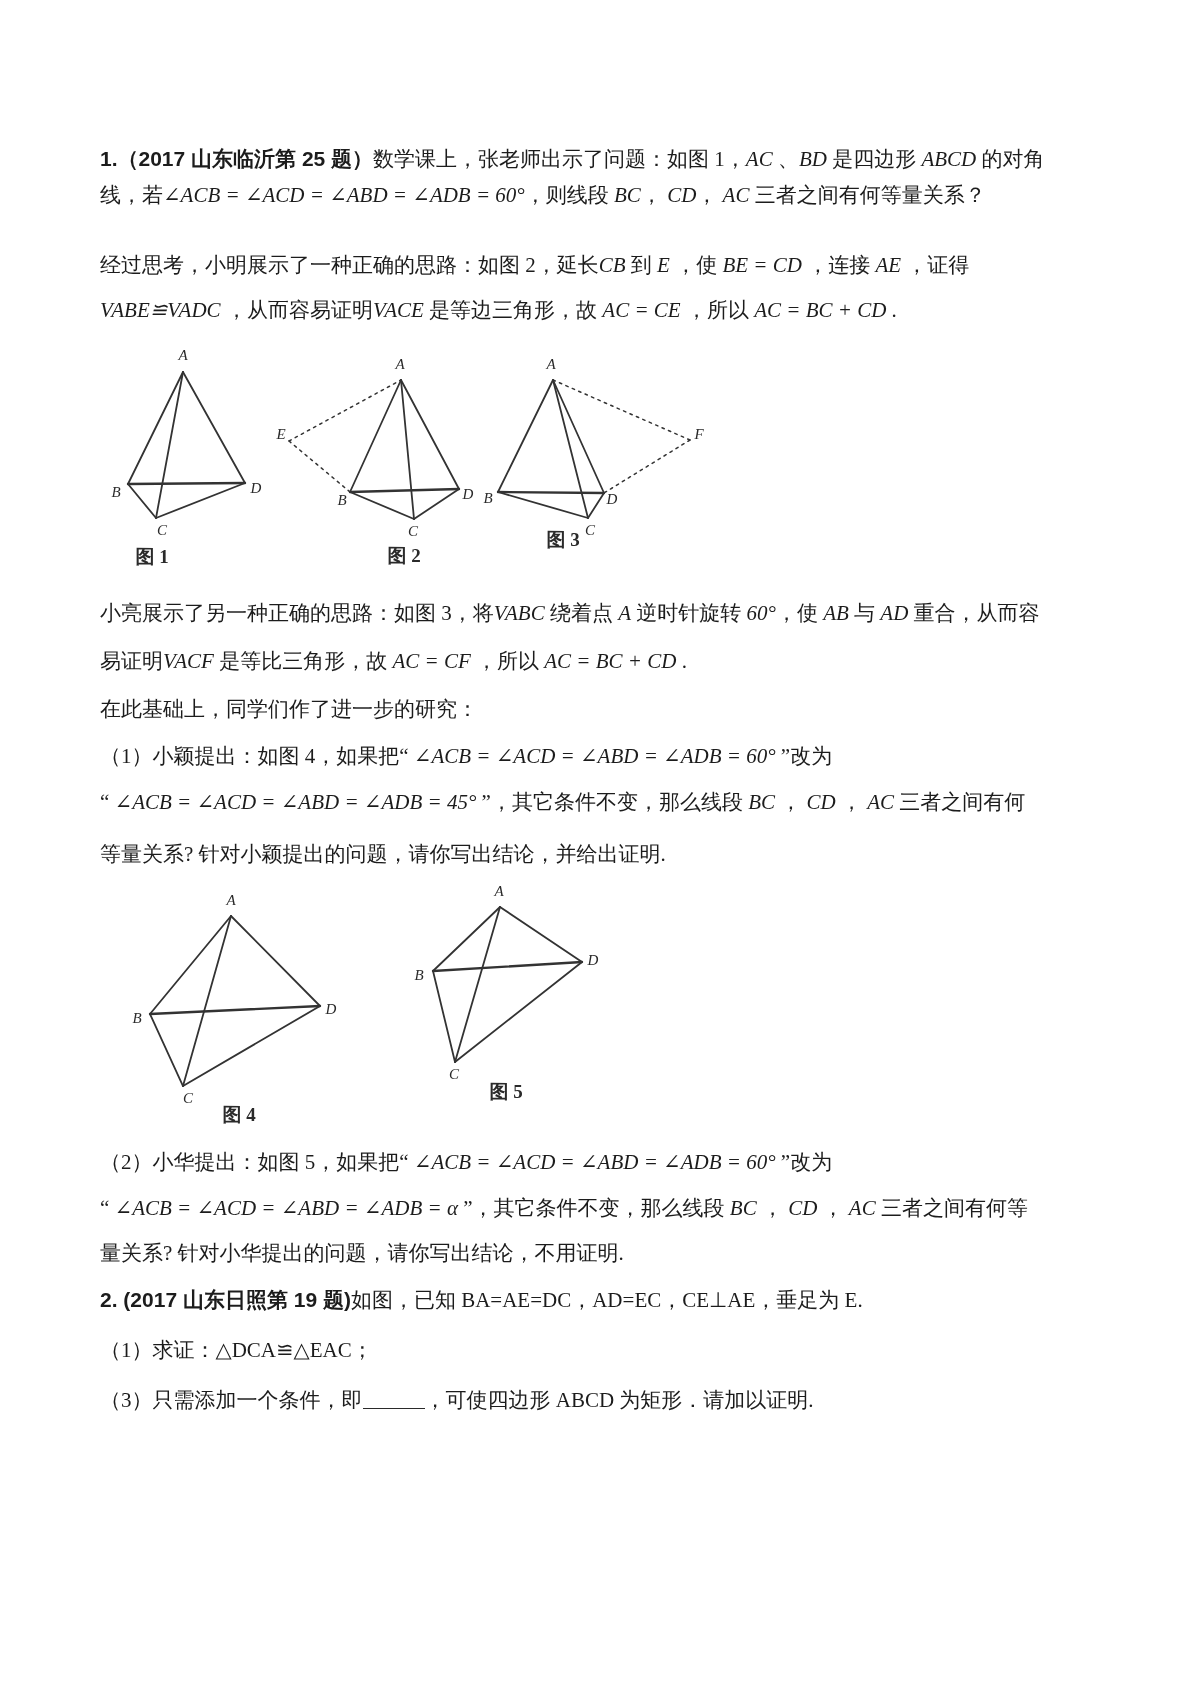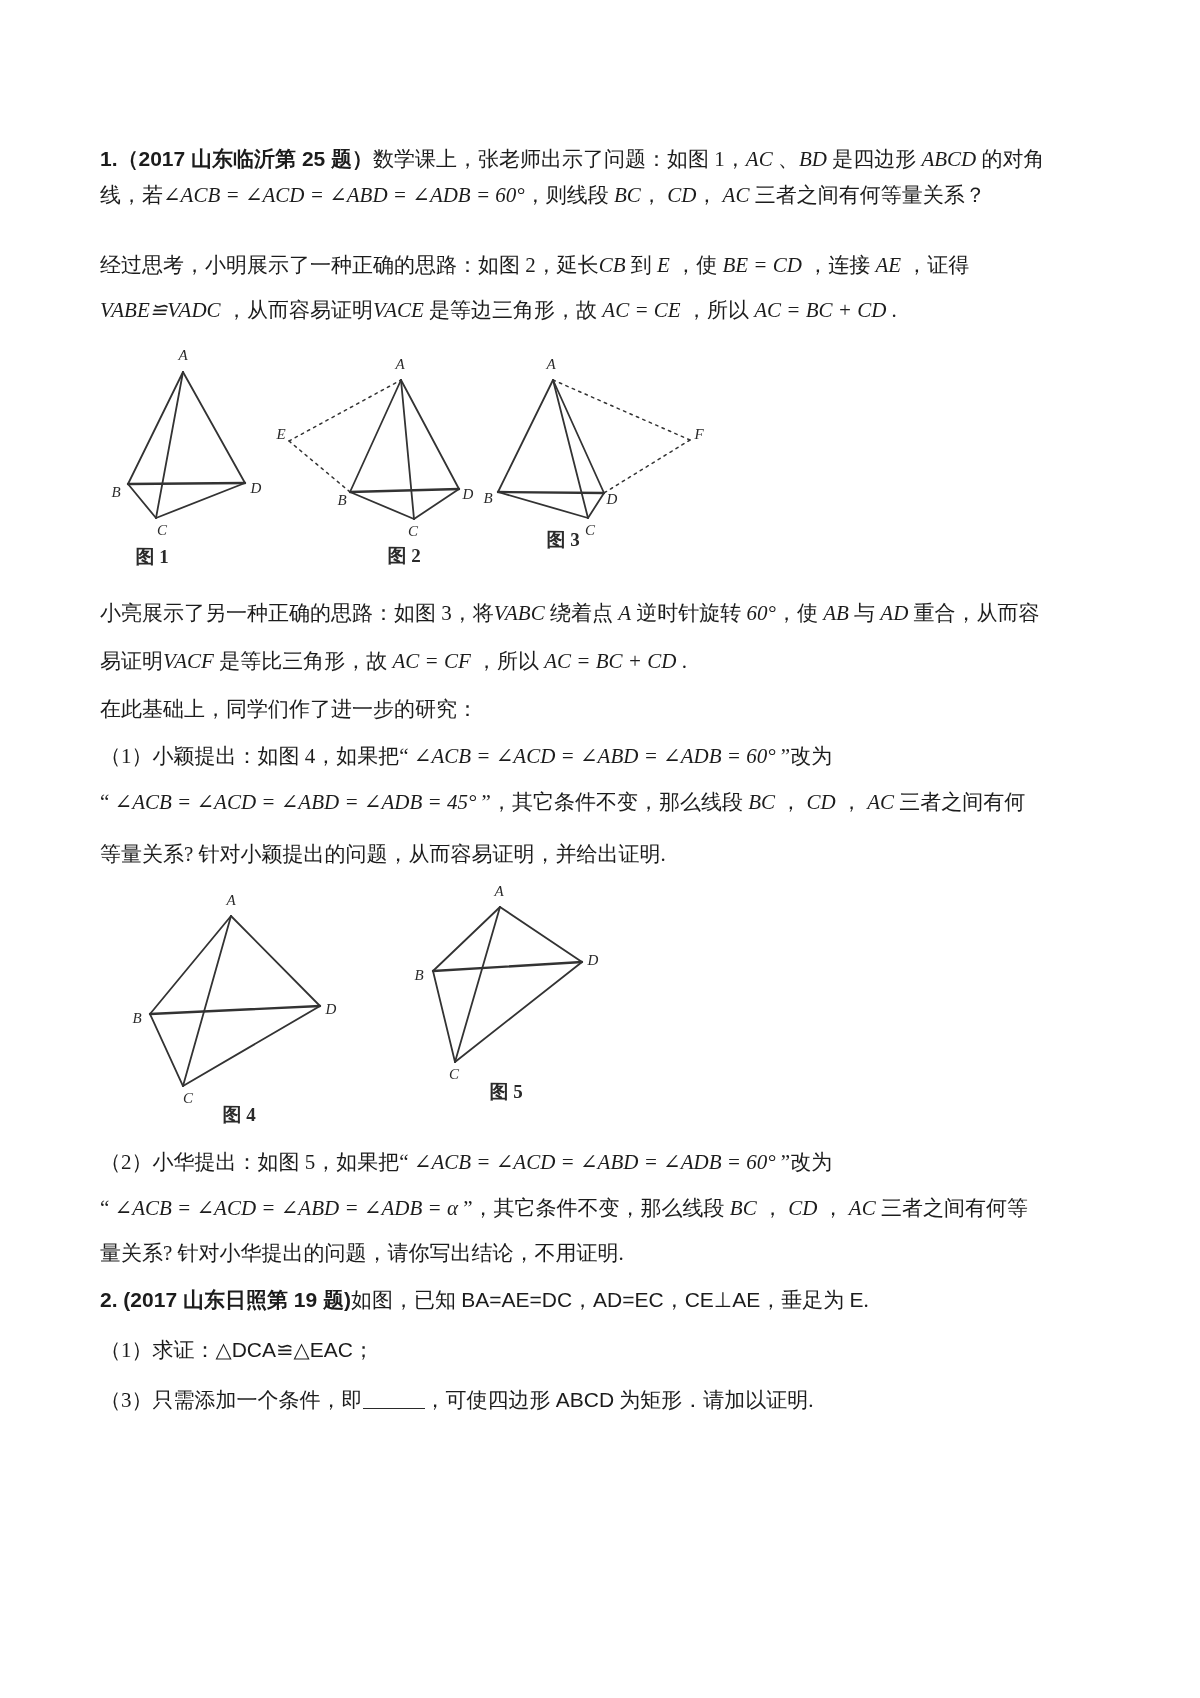--- a/index.html
+++ b/index.html
@@ -15,21 +15,21 @@
     position:absolute;
     left:100px;
     white-space:nowrap;
     font-size:21px;
     line-height:26px;
     color:#1c1c1c;
   }
   .run.cn   { font-family:"Liberation Serif","DejaVu Serif",serif; }
   .run.math { font-family:"Liberation Serif","DejaVu Serif",serif; font-style:italic; }
   .run.bold { font-family:"Liberation Sans","DejaVu Sans",sans-serif; font-weight:700; }
-  .run.rm   { font-family:Liberation Sans, sans-serif; }
+  .run.rm   { font-family:Liberation Serif, serif; }
   .run.blank{
     display:inline-block; width:62px; height:1em;
     border-bottom:1.6px solid #2a2a2a;
     vertical-align:baseline;
   }
   #figures-svg { position:absolute; left:0; top:0; width:1200px; height:1698px; }
   .edge        { stroke:#333333; stroke-width:1.8; stroke-linecap:round; }
   .edge.thick  { stroke-width:2.4; }
   .edge.dashed { stroke-width:1.5; stroke-dasharray:2.5 4.5; }
   .vertex-label {
@@ -116,21 +116,21 @@
   <div id="doc-lines">
       <div class="text-line" style="top: 146px;"><span class="run bold">1.（2017 山东临沂第 25 题）</span><span class="run cn">数学课上，张老师出示了问题：如图 1，</span><span class="run math">AC</span><span class="run cn"> 、</span><span class="run math">BD</span><span class="run cn"> 是四边形 </span><span class="run math">ABCD</span><span class="run cn"> 的对角</span></div>
       <div class="text-line" style="top: 182px;"><span class="run cn">线，若</span><span class="run math">∠ACB = ∠ACD =  ∠ABD = ∠ADB = 60°</span><span class="run cn">，则线段 </span><span class="run math">BC</span><span class="run cn">， </span><span class="run math">CD</span><span class="run cn">， </span><span class="run math">AC</span><span class="run cn"> 三者之间有何等量关系？</span></div>
       <div class="text-line" style="top: 252px;"><span class="run cn">经过思考，小明展示了一种正确的思路：如图 2，延长</span><span class="run math">CB</span><span class="run cn"> 到 </span><span class="run math">E</span><span class="run cn"> ，使 </span><span class="run math">BE = CD</span><span class="run cn"> ，连接 </span><span class="run math">AE</span><span class="run cn"> ，证得</span></div>
       <div class="text-line" style="top: 297px;"><span class="run math">VABE≌VADC</span><span class="run cn"> ，从而容易证明</span><span class="run math">VACE</span><span class="run cn"> 是等边三角形，故 </span><span class="run math">AC = CE</span><span class="run cn"> ，所以 </span><span class="run math">AC = BC + CD</span><span class="run cn"> .</span></div>
       <div class="text-line" style="top: 600px;"><span class="run cn">小亮展示了另一种正确的思路：如图 3，将</span><span class="run math">VABC</span><span class="run cn"> 绕着点 </span><span class="run math">A</span><span class="run cn"> 逆时针旋转 </span><span class="run math">60°</span><span class="run cn">，使 </span><span class="run math">AB</span><span class="run cn"> 与 </span><span class="run math">AD</span><span class="run cn"> 重合，从而容</span></div>
       <div class="text-line" style="top: 648px;"><span class="run cn">易证明</span><span class="run math">VACF</span><span class="run cn"> 是等比三角形，故 </span><span class="run math">AC = CF</span><span class="run cn"> ，所以 </span><span class="run math">AC = BC + CD</span><span class="run cn"> .</span></div>
       <div class="text-line" style="top: 696px;"><span class="run cn">在此基础上，同学们作了进一步的研究：</span></div>
       <div class="text-line" style="top: 743px;"><span class="run cn">（1）小颖提出：如图 4，如果把“ </span><span class="run math">∠ACB = ∠ACD =  ∠ABD = ∠ADB = 60°</span><span class="run cn"> ”改为</span></div>
       <div class="text-line" style="top: 789px;"><span class="run cn">“ </span><span class="run math">∠ACB = ∠ACD =  ∠ABD = ∠ADB = 45°</span><span class="run cn"> ”，其它条件不变，那么线段 </span><span class="run math">BC</span><span class="run cn"> ， </span><span class="run math">CD</span><span class="run cn"> ， </span><span class="run math">AC</span><span class="run cn"> 三者之间有何</span></div>
-      <div class="text-line" style="top: 841px;"><span class="run cn">等量关系? 针对小颖提出的问题，从而容易证明，并给出证明.</span></div>
+      <div class="text-line" style="top: 841px;"><span class="run cn">等量关系? 针对小颖提出的问题，请你写出结论，并给出证明.</span></div>
       <div class="text-line" style="top: 1149px;"><span class="run cn">（2）小华提出：如图 5，如果把“ </span><span class="run math">∠ACB = ∠ACD =  ∠ABD = ∠ADB = 60°</span><span class="run cn"> ”改为</span></div>
       <div class="text-line" style="top: 1195px; text-align: center;"><span class="run cn">“ </span><span class="run math">∠ACB = ∠ACD =  ∠ABD = ∠ADB = α</span><span class="run cn"> ”，其它条件不变，那么线段 </span><span class="run math">BC</span><span class="run cn"> ， </span><span class="run math">CD</span><span class="run cn"> ， </span><span class="run math">AC</span><span class="run cn"> 三者之间有何等</span></div>
       <div class="text-line" style="top: 1240px;"><span class="run cn">量关系? 针对小华提出的问题，请你写出结论，不用证明.</span></div>
       <div class="text-line" style="top: 1287px;"><span class="run bold">2. (2017 山东日照第 19 题)</span><span class="run cn">如图，已知 </span><span class="run rm">BA=AE=DC</span><span class="run cn">，</span><span class="run rm">AD=EC</span><span class="run cn">，</span><span class="run rm">CE⊥AE</span><span class="run cn">，垂足为 </span><span class="run rm">E</span><span class="run cn">.</span></div>
       <div class="text-line" style="top: 1337px; text-align: right;"><span class="run cn">（1）求证：</span><span class="run rm">△DCA≌△EAC</span><span class="run cn">；</span></div>
       <div class="text-line" style="top: 1387px;"><span class="run cn">（3）只需添加一个条件，即</span><span class="run blank">&nbsp;&nbsp;&nbsp;&nbsp;</span><span class="run cn">，可使四边形 </span><span class="run rm">ABCD</span><span class="run cn"> 为矩形．请加以证明.</span></div>
     </div>
 </div>
 
 </body></html>

